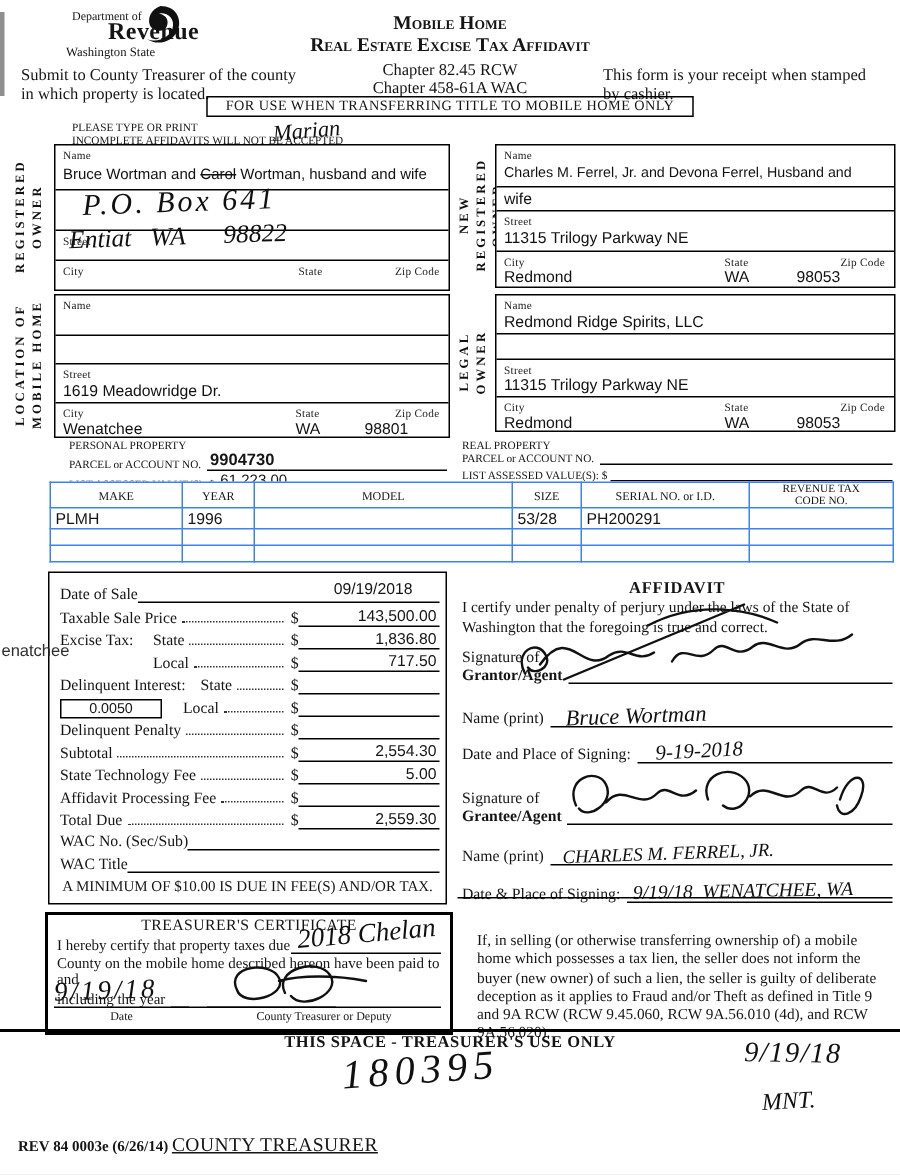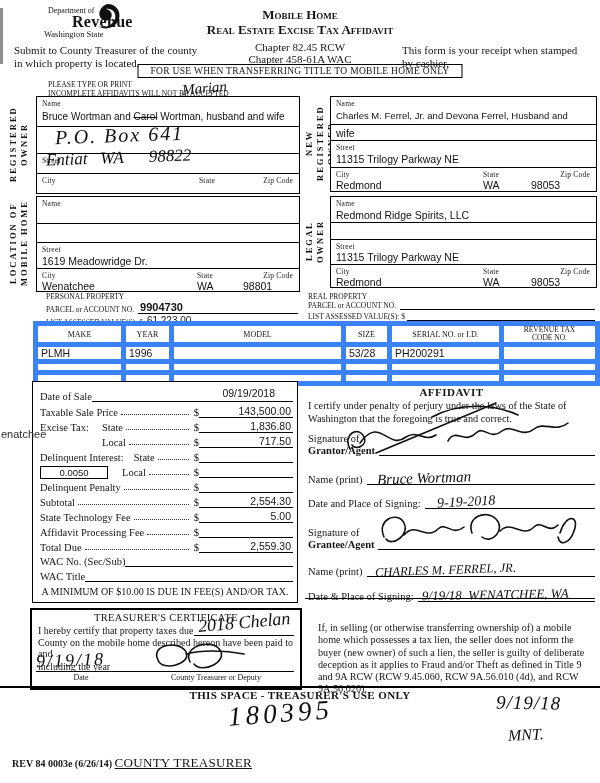--- a/index.html
+++ b/index.html
@@ -17,21 +17,21 @@
   
   .hw{position:absolute;font-family:"Liberation Serif",serif;font-style:italic;white-space:pre;color:#101010;}
   
   .frow{display:flex;align-items:flex-end;padding:0 4px 0 7px;}
   .fl{font-size:10.5px;white-space:nowrap;}
   .dots{flex:1;border-bottom:1.2px dotted #333;margin:0 2px 3px 3px;min-width:8px;}
   .dol{font-size:10.5px;margin-left:3px;}
   .amt{width:92px;border-bottom:1px solid #000;text-align:right;font-family:"Liberation Sans",sans-serif;font-size:10.5px;padding-right:2px;min-height:12px;}
   .sfill{flex:1;border-bottom:1px solid #000;min-height:1px;}
   .tbl{border-collapse:collapse;table-layout:fixed;position:absolute;background:#fff;}
-  .tbl th,.tbl td{border:5px solid #3b82f6;overflow:hidden;padding:0 3px;}
+  .tbl th,.tbl td{border:1px solid #3b82f6;overflow:hidden;padding:0 3px;}
   .tbl th{font-size:8px;font-weight:normal;text-align:center;font-family:"Liberation Serif",serif;}
   .tbl td{font-family:"Liberation Sans",sans-serif;font-size:10.5px;}
   .banner{position:absolute;left:50%;top:64px;transform:translateX(-50%);border:1.2px solid #000;font-size:9.5px;padding:1px 12px;white-space:nowrap;letter-spacing:.3px;}
   .sc{font-variant:small-caps;font-weight:bold;}
   .aff-lblcol{font-size:10.5px;line-height:11.5px;white-space:nowrap;}
   .arow{display:flex;align-items:flex-end;}
   .alabel{font-size:10.5px;white-space:nowrap;}
   .sigsvg{position:absolute;pointer-events:none;}
   .caption-line{position:absolute;border-top:1px solid #000;font-size:8px;text-align:center;padding-top:1px;}
 </style>

